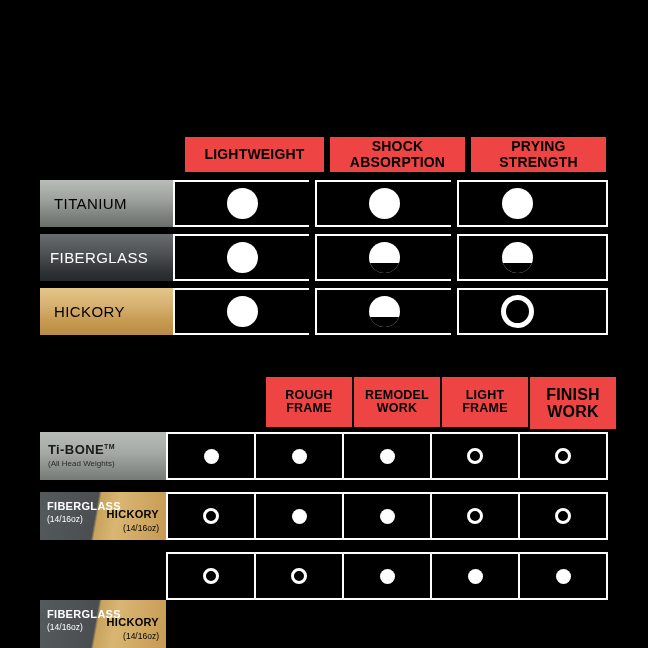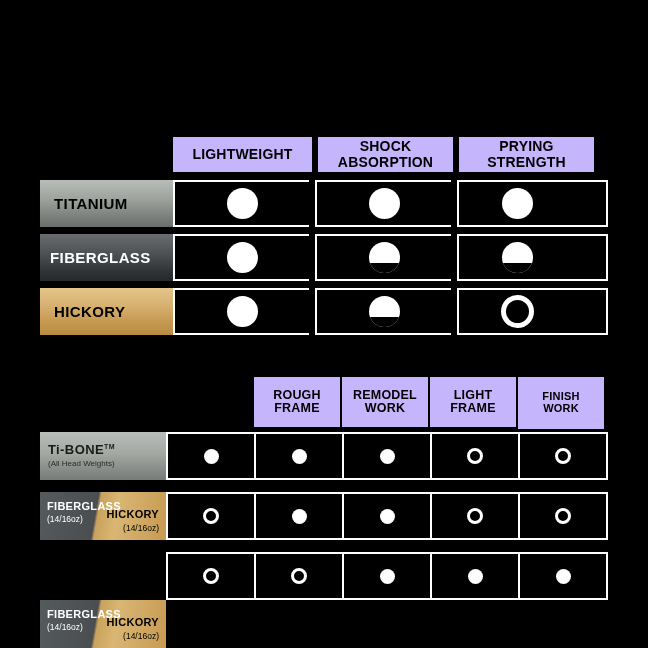--- a/index.html
+++ b/index.html
@@ -24,40 +24,41 @@
     color: #fff;
     font-size: 34px;
     font-weight: bold;
     letter-spacing: 0.5px;
     font-family: "Liberation Sans", sans-serif;
   }
 
   
   .hdr {
     position: absolute;
-    background: #c4b5fd;
+    background: #ef4444;
     color: #000;
     font-weight: bold;
     display: flex;
     align-items: center;
     justify-content: center;
     text-align: center;
     line-height: 1.08;
     letter-spacing: 0.2px;
+    margin-left: 12px;
   }
 
   
   .rowlabel {
     position: absolute;
     display: flex;
     align-items: center;
     overflow: hidden;
   }
   .rowlabel span.lbl {
-    font-weight: bold;
+    font-weight: normal;
     color: #000;
     letter-spacing: 0.4px;
     text-align: center;
   }
 
   
   .cell {
     position: absolute;
     background: #000;
     border-top: 2px solid #ffffff;
@@ -225,21 +226,21 @@
 
     <div class="hdr" style="left:254px; top:377px; width:86px; height:50px; font-size:12.5px;">
       <span>ROUGH<br>FRAME</span>
     </div>
     <div class="hdr" style="left:342px; top:377px; width:86px; height:50px; font-size:12.5px;">
       <span>REMODEL<br>WORK</span>
     </div>
     <div class="hdr" style="left:430px; top:377px; width:86px; height:50px; font-size:12.5px;">
       <span>LIGHT<br>FRAME</span>
     </div>
-    <div class="hdr" style="left:518px; top:377px; width:86px; height:52px; font-size:11px;">
+    <div class="hdr" style="left:518px; top:377px; width:86px; height:52px; font-size:16px;">
       <span>FINISH<br>WORK</span>
     </div>
 
     <div class="rowlabel chip-tibone" style="left:40px; top:432px; width:126px; height:48px;">
       <div class="tb-label">
         <span>Ti-BONE</span><span class="tm">TM</span>
       </div>
       <div class="tb-sub">(All Head Weights)</div>
     </div>
     <div class="cell firstcol" style="left:166px; top:432px; width:88px; height:48px;">

